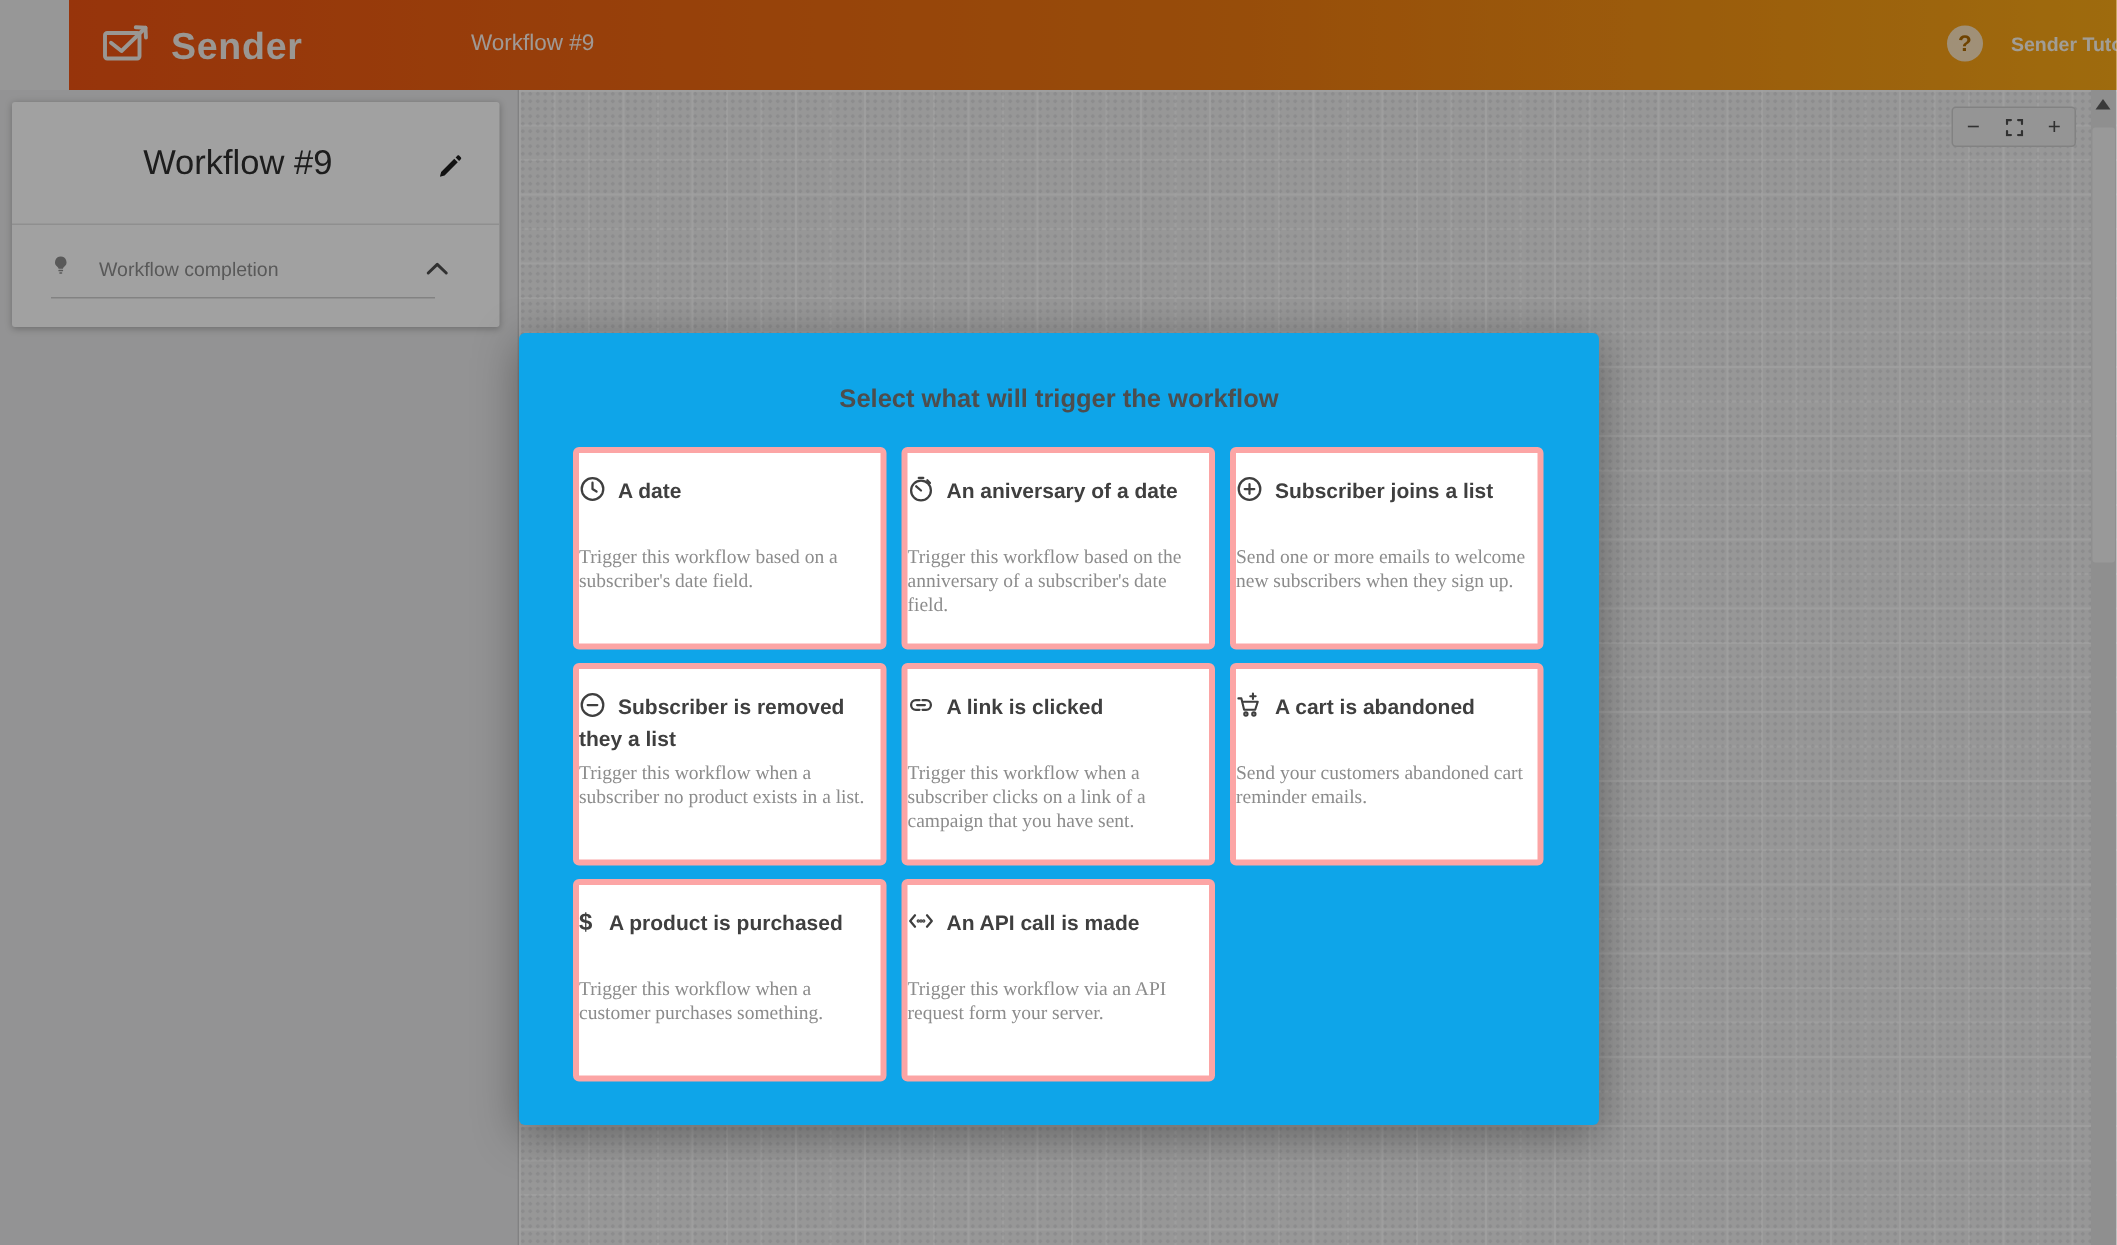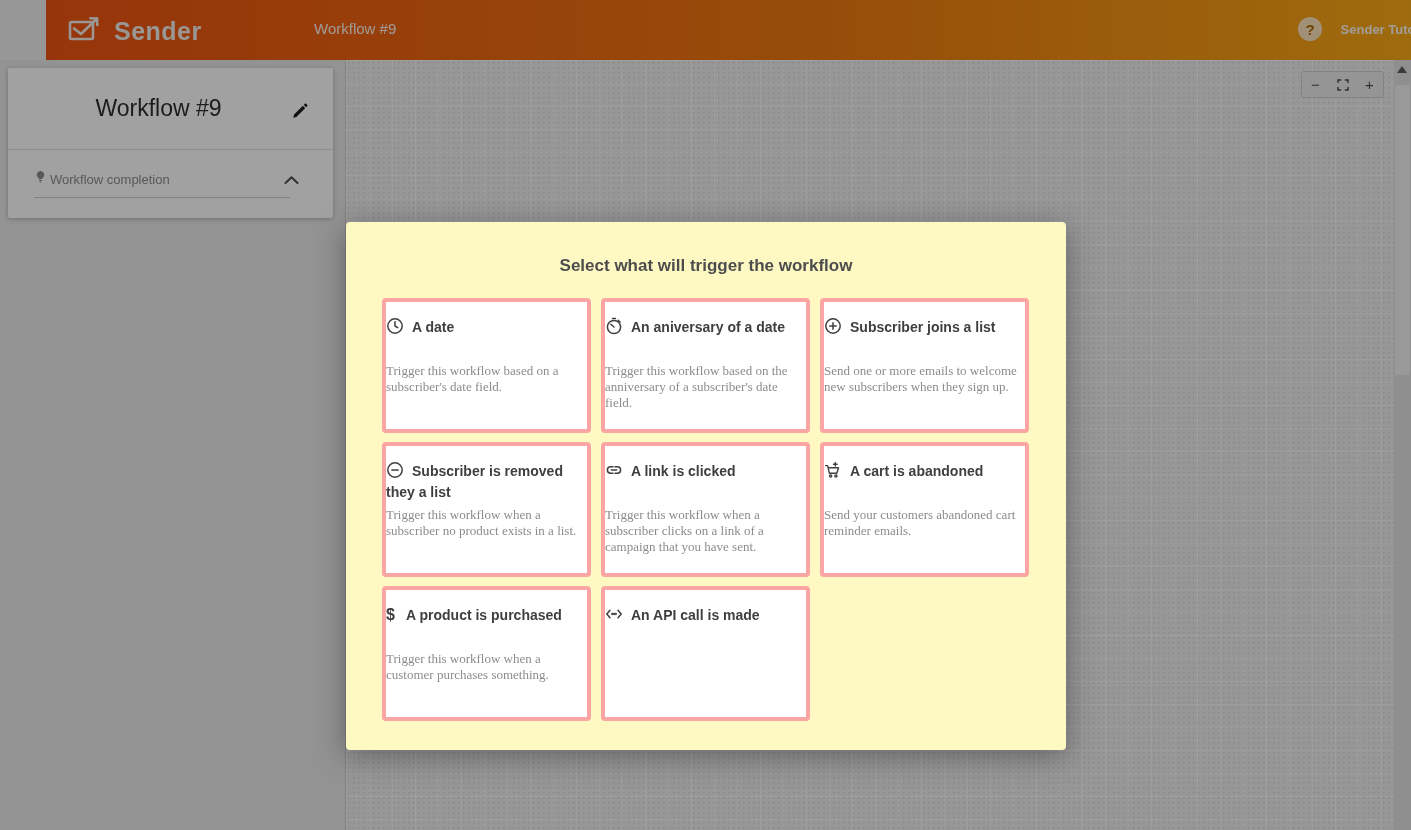--- a/index.html
+++ b/index.html
@@ -40,21 +40,21 @@
   
   .wf-card {
     position:absolute; left:8px; top:8px; width:325px; height:150px;
     background:#ffffff; border-radius:2px; box-shadow:0 1px 5px rgba(0,0,0,.25);
   }
   .wf-card-titlebar { position:relative; height:82px; display:flex; align-items:center; justify-content:center; border-bottom:1px solid #e3e3e3; }
   .wf-card-title { font-size:23px; color:#2f2f2f; margin-right:24px; }
   .edit-btn { position:absolute; right:24px; top:34px; width:18px; height:18px; cursor:pointer; }
   .wf-field { position:relative; margin:20px 26px 0 26px; }
   .wf-field-inner {
-    display:flex; align-items:center; gap:3px; padding-bottom:9px;
+    display:flex; align-items:center; gap:19px; padding-bottom:9px;
     border-bottom:1px solid #cfcfcf; width:256px;
   }
   .wf-field-label { font-size:13px; color:#8d8d8d; }
   .collapse-btn { position:absolute; right:6px; top:2px; width:18px; height:14px; cursor:pointer; }
 
   
   .zoom-toolbar {
     position:absolute; left:955px; top:11px; width:83px; height:27px;
     background:#ececec; border:1px solid #cfcfcf; border-radius:3px;
     display:flex; align-items:center; z-index:5;
@@ -68,21 +68,21 @@
     border-left:5.5px solid transparent; border-right:5.5px solid transparent; border-bottom:7px solid #5d5d5d;
   }
   .scroll-thumb { position:absolute; left:1px; top:25px; width:15px; height:290px; background:#f2f2f3; border-radius:2px; cursor:pointer; }
 
   
   .overlay { position:absolute; left:0; top:0; width:1411px; height:830px; background:rgba(0,0,0,.37); z-index:50; }
 
   
   .modal {
     position:absolute; left:346px; top:222px; width:720px; height:528px;
-    background:#fef9c3; border-radius:4px; box-shadow:0 6px 30px rgba(0,0,0,.35); z-index:60;
+    background:#0ea5e9; border-radius:4px; box-shadow:0 6px 30px rgba(0,0,0,.35); z-index:60;
   }
   .modal-title { margin-top:34px; text-align:center; font-size:17px; font-weight:700; color:#4d4d4d; }
   .trigger-grid {
     position:absolute; left:36px; top:76px; width:648px;
     display:grid; grid-template-columns:repeat(3,209px); grid-auto-rows:135px; gap:9px 10px;
   }
   .trigger-card {
     border:4px solid #fca5a5; border-radius:4px; background:#fff;
     padding:15px 0; cursor:pointer; overflow:hidden;
   }
@@ -257,16 +257,17 @@
         <span class="card-icon">
           <svg width="18" height="18" viewBox="0 0 18 18" fill="none" stroke="#3f3f3f" stroke-width="1.5" stroke-linecap="round" stroke-linejoin="round">
             <path d="M5 5.2L1.8 9 5 12.8"></path>
               <path d="M13 5.2L16.2 9 13 12.8"></path>
             <circle cx="7.2" cy="9" r="0.4" fill="#3f3f3f"></circle>
               <circle cx="9" cy="9" r="0.4" fill="#3f3f3f"></circle>
               <circle cx="10.8" cy="9" r="0.4" fill="#3f3f3f"></circle>
           </svg>
         </span><span class="trigger-title">An API call is made</span>
       </div>
+      <div class="trigger-desc">Trigger this workflow via an API request form your server.</div>
     </div>
 
   </div>
 </div>
 
 </body></html>

